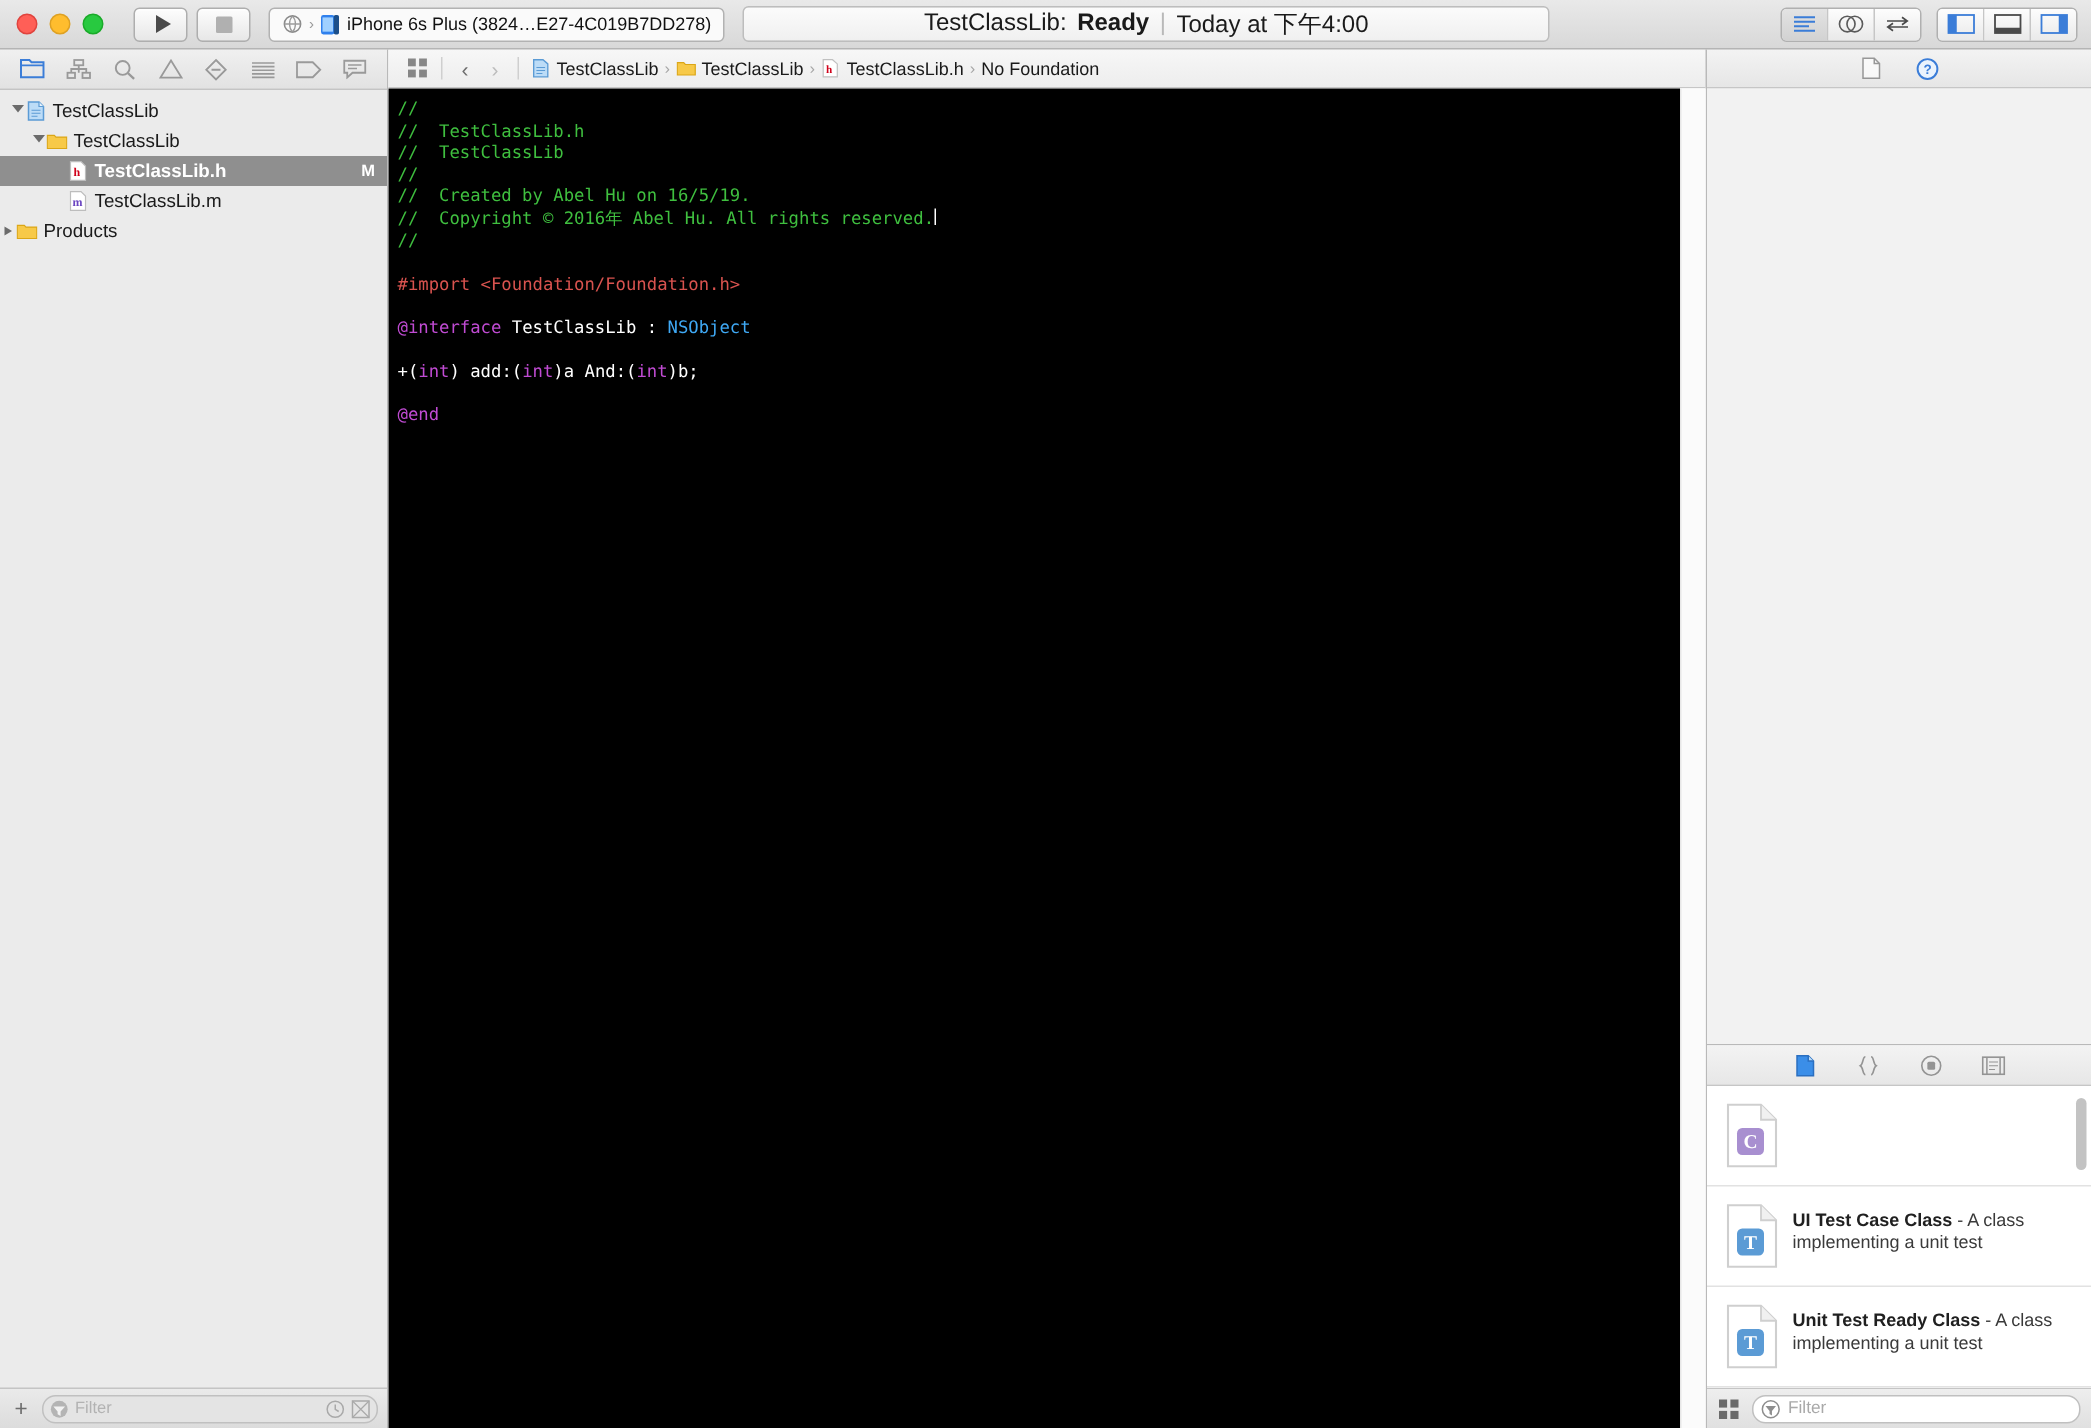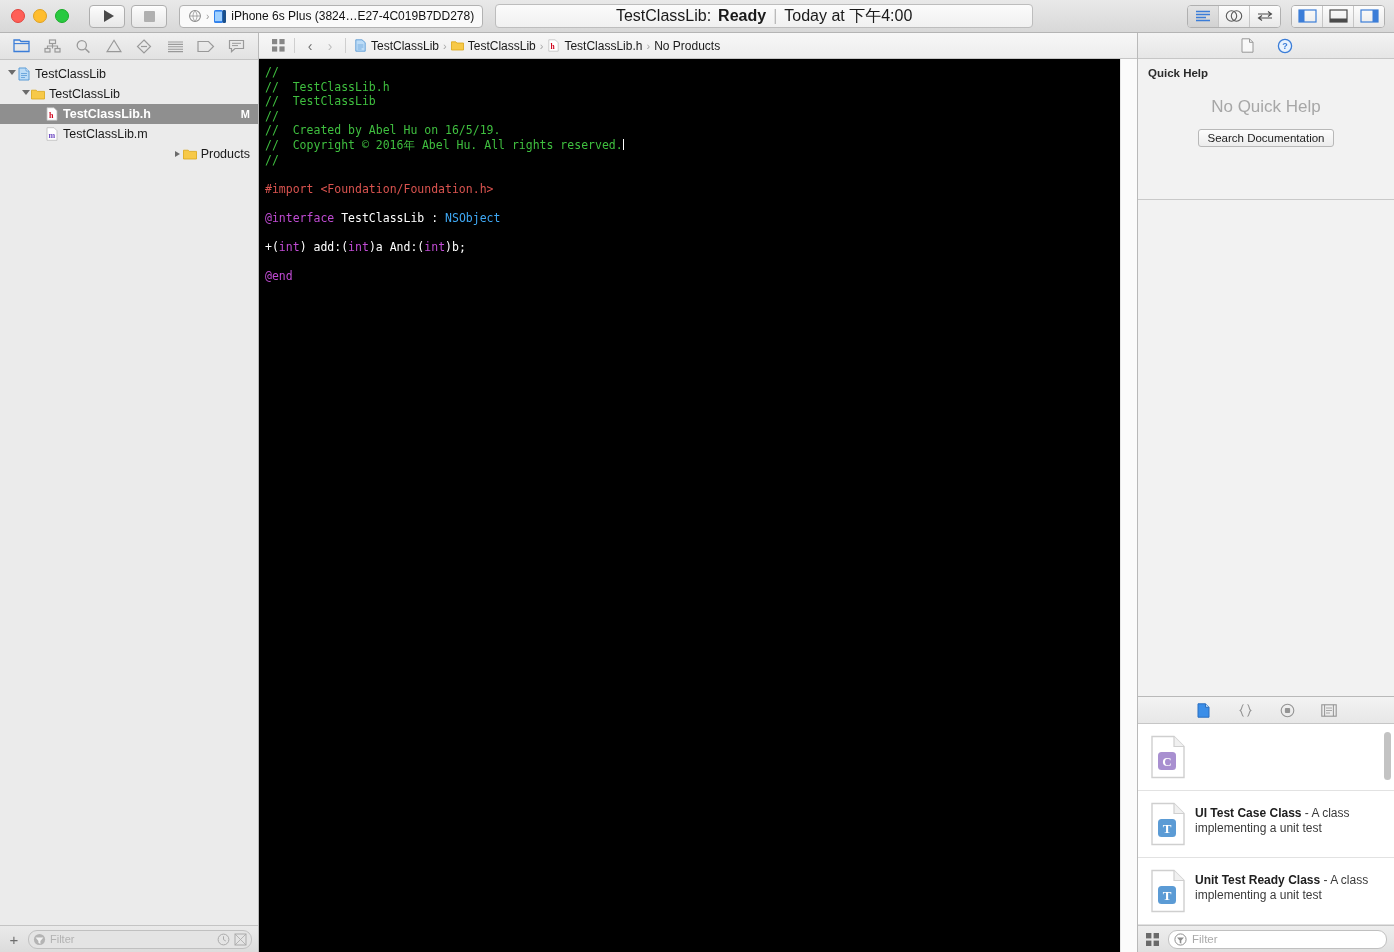--- a/index.html
+++ b/index.html
@@ -364,21 +364,21 @@
           <div class="tw"></div>
           <div class="ricon">
             <svg width="12" height="14" viewBox="0 0 12 14">
               <path d="M1 0.7H8L11 3.7V13.3H1z" fill="#fff" stroke="#bdbdbd" stroke-width=".8"></path>
               <text x="2.4" y="10.5" font-family="Liberation Serif, serif" font-size="8" font-weight="bold" fill="#6b46c1">m</text>
             </svg>
           </div>
           <div class="rname">TestClassLib.m</div>
         </div>
 
-        <div class="row" style="justify-content:flex-end;">
+        <div class="row" style="">
           <div class="tw">
               <i></i>
             </div>
           <div class="ricon">
             <svg width="14" height="12" viewBox="0 0 14 12">
               <path d="M0.5 2.2H5.2L6.3 3.4H13.5V11H0.5z" fill="#f7c948" stroke="#dba616" stroke-width=".8"></path>
             </svg>
           </div>
           <div class="rname">Products</div>
         </div>
@@ -447,21 +447,21 @@
             <svg width="11" height="13" viewBox="0 0 11 13">
               <path d="M0.8 0.8H7L10.2 3.6V12.2H0.8z" fill="#fff" stroke="#c0c0c0" stroke-width=".8"></path>
               <text x="2.6" y="9.6" font-family="Liberation Serif, serif" font-size="7.5" font-weight="bold" fill="#d0021b">h</text>
             </svg>
           </span>
           <span>TestClassLib.h</span>
         </div>
         <span class="chev">›</span>
 
         <div class="crumb">
-          <span>No Products</span>
+          <span>No Foundation</span>
         </div>
       </div>
 
       <div class="code-wrap">
         <div class="code" id="code-area"><div><span class="cm">//</span></div><div><span class="cm">//  TestClassLib.h</span></div><div><span class="cm">//  TestClassLib</span></div><div><span class="cm">//</span></div><div><span class="cm">//  Created by Abel Hu on 16/5/19.</span></div><div><span class="cm">//  Copyright © 2016年 Abel Hu. All rights reserved.</span><span class="cursor"></span></div><div><span class="cm">//</span></div><div>&nbsp;</div><div><span class="pp">#import </span><span class="pp">&lt;Foundation/Foundation.h&gt;</span></div><div>&nbsp;</div><div><span class="kw">@interface</span><span class="pl"> TestClassLib : </span><span class="ty">NSObject</span></div><div>&nbsp;</div><div><span class="pl">+(</span><span class="kw">int</span><span class="pl">) add:(</span><span class="kw">int</span><span class="pl">)a And:(</span><span class="kw">int</span><span class="pl">)b;</span></div><div>&nbsp;</div><div><span class="kw">@end</span></div></div>
         <div class="gutter-right"></div>
       </div>
     </div>
 
     <div class="util">
@@ -473,27 +473,20 @@
           </svg>
         </div>
         <div class="ui on">
           <svg width="16" height="16" viewBox="0 0 16 16">
             <circle cx="8" cy="8" r="6.6" fill="#eaf3fd" stroke="#3b7dd8" stroke-width="1.3"></circle>
             <text x="8" y="11.4" text-anchor="middle" font-family="Liberation Sans, sans-serif" font-size="9" font-weight="bold" fill="#3b7dd8">?</text>
           </svg>
         </div>
       </div>
 
-      <div class="qh">
-        <div class="qh-title">Quick Help</div>
-        <div class="qh-none">No Quick Help</div>
-        <div class="qh-btnwrap">
-          <div class="qh-btn">Search Documentation</div>
-        </div>
-      </div>
 
       <div class="util-mid"></div>
 
       <div class="lib">
         <div class="lib-bar">
           <div class="li on">
             <svg width="13" height="15" viewBox="0 0 13 15">
               <path d="M1 0.8H8.5L12 4.3V14.2H1z" fill="#3b8ee8" stroke="#2b6fc0" stroke-width="1"></path>
               <path d="M8.5 0.8V4.3H12" fill="#bcdcf7" stroke="#2b6fc0" stroke-width="1"></path>
             </svg>

